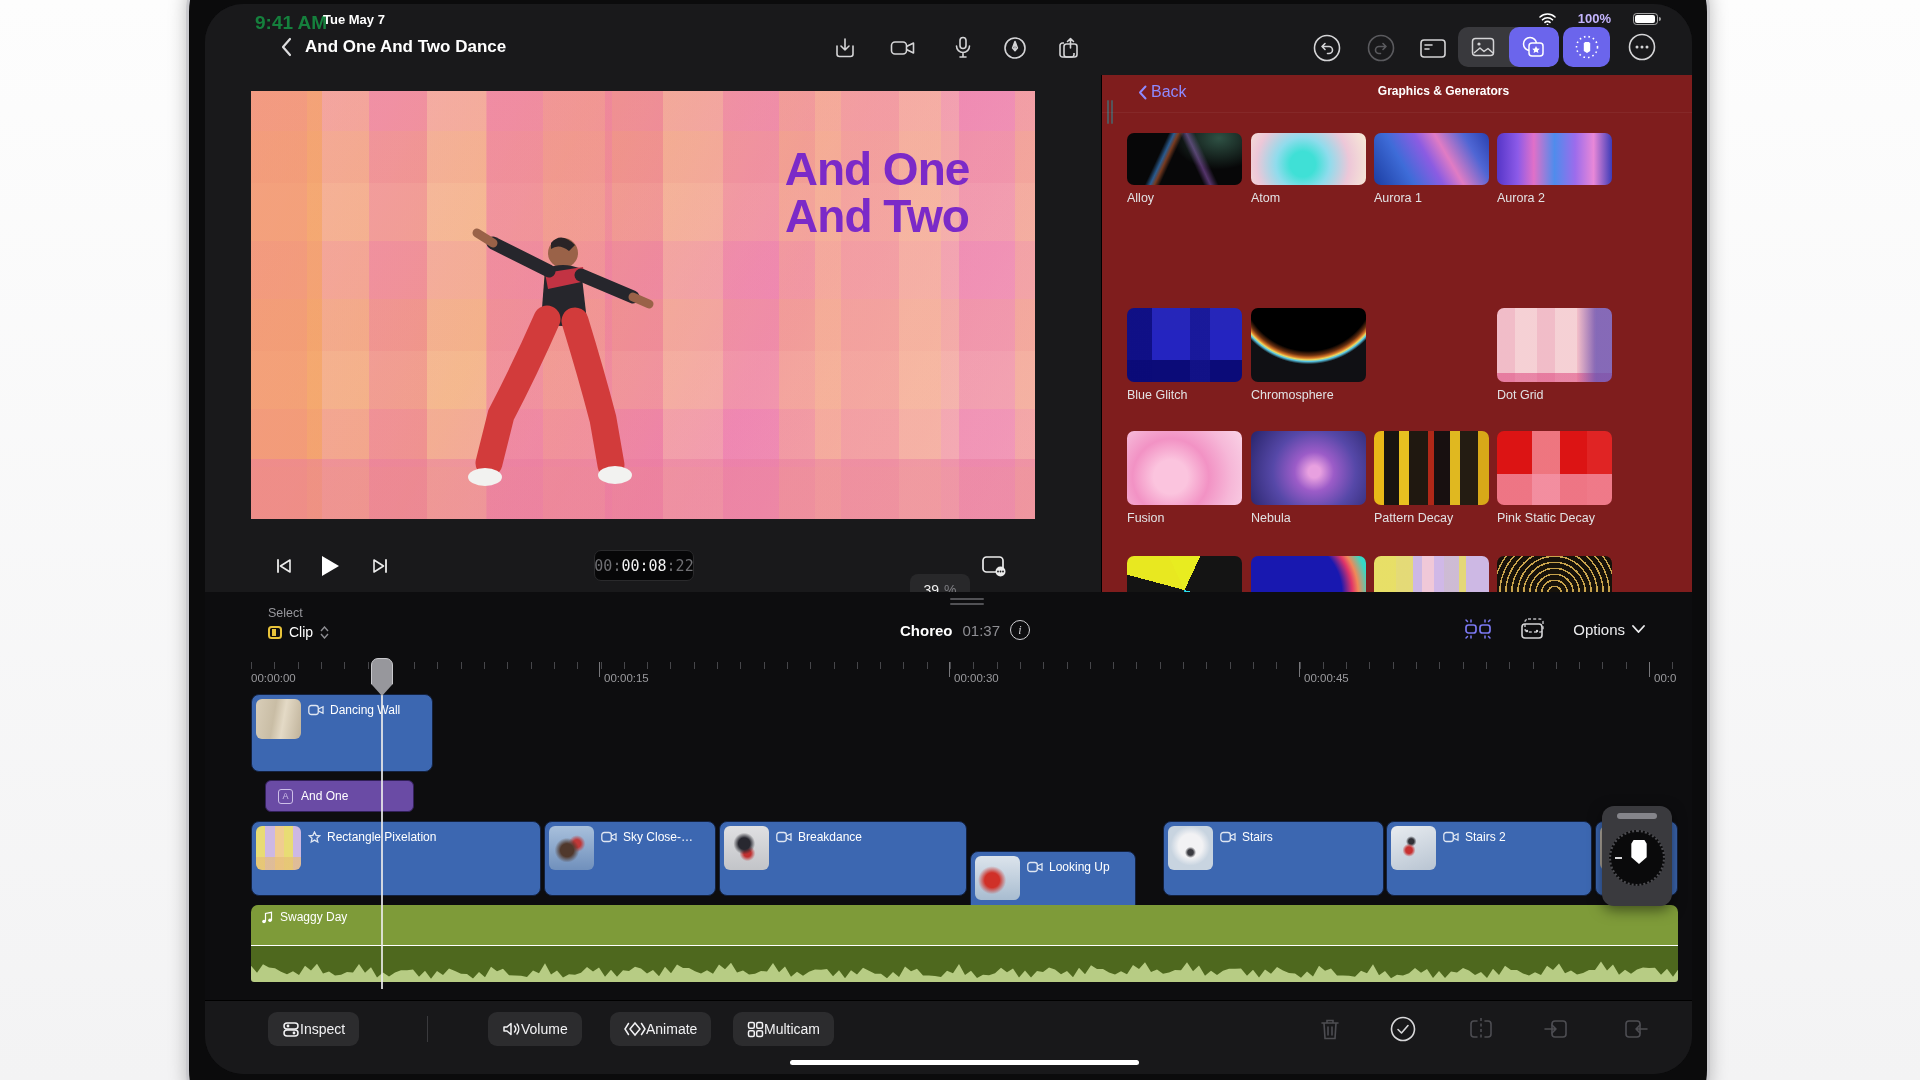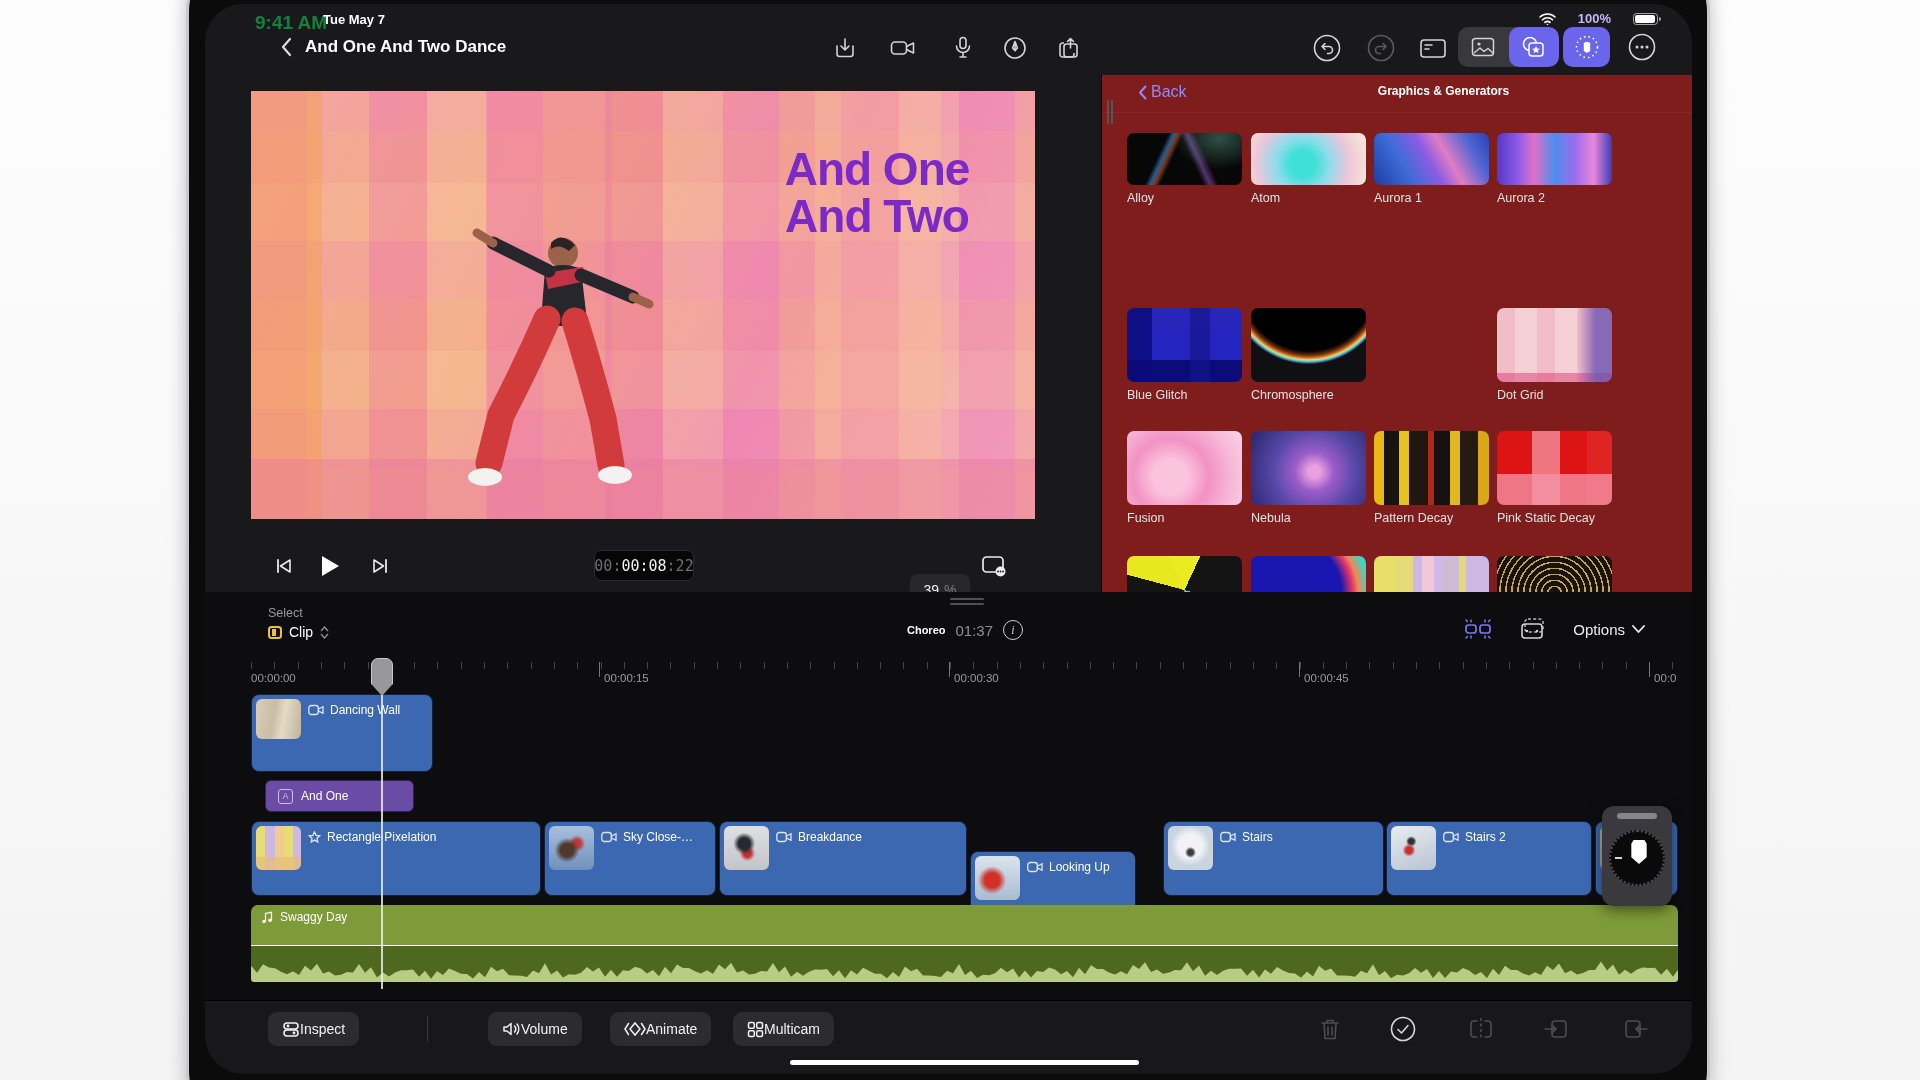--- a/index.html
+++ b/index.html
@@ -89,21 +89,21 @@
   .g15{background:repeating-radial-gradient(circle at 50% 50%,#c8a34c 0 1.5px,#17120a 1.5px 6px),#0e0b06;}
 
   
   .tl-grab { position:absolute; left:745px; top:594px; width:34px; height:2px; background:#515155; border-radius:1px; box-shadow:0 5px 0 #515155; }
   .sel-label { position:absolute; left:63px; top:602px; color:#98989d; font-size:12.5px; }
   .clip-selector { position:absolute; left:63px; top:620px; display:flex; align-items:center; gap:7px; color:#fff; font-size:14px; cursor:pointer; }
   .clip-ico { width:14px; height:13px; border:2px solid #e8c33a; border-radius:3.5px; position:relative; }
   .clip-ico::after { content:""; position:absolute; left:2px; top:1px; width:4px; height:7px; background:#e8c33a; }
   .chev2 { display:flex; flex-direction:column; gap:1px; color:#8e8e93; }
   .proj-row { position:absolute; left:560px; top:616px; width:400px; display:flex; align-items:center; justify-content:center; gap:10px; }
-  .proj-name { color:#fff; font-size:11px; font-weight:bold; }
+  .proj-name { color:#fff; font-size:15px; font-weight:bold; }
   .proj-dur { color:#8e8e93; font-size:15px; }
   .info-btn { width:20px; height:20px; border:1.4px solid #cfcfd2; border-radius:50%; color:#cfcfd2; font-size:12px; font-family:"Liberation Serif",serif; font-style:italic; display:flex; align-items:center; justify-content:center; }
   .tl-right { position:absolute; right:47px; top:612px; display:flex; align-items:center; gap:26px; }
   .options { display:flex; align-items:center; gap:7px; color:#ececee; font-size:15px; cursor:pointer; }
 
   
   .ruler-ticks { position:absolute; left:46px; top:658px; width:1427px; height:7px;
      background:repeating-linear-gradient(to right,#46464a 0 1px,transparent 1px 23.3px); }
   .ruler-label { position:absolute; top:668px; color:#9a9a9e; font-size:11.5px; }
   .major-tick { position:absolute; top:658px; width:1px; height:15px; background:#77777b; }

